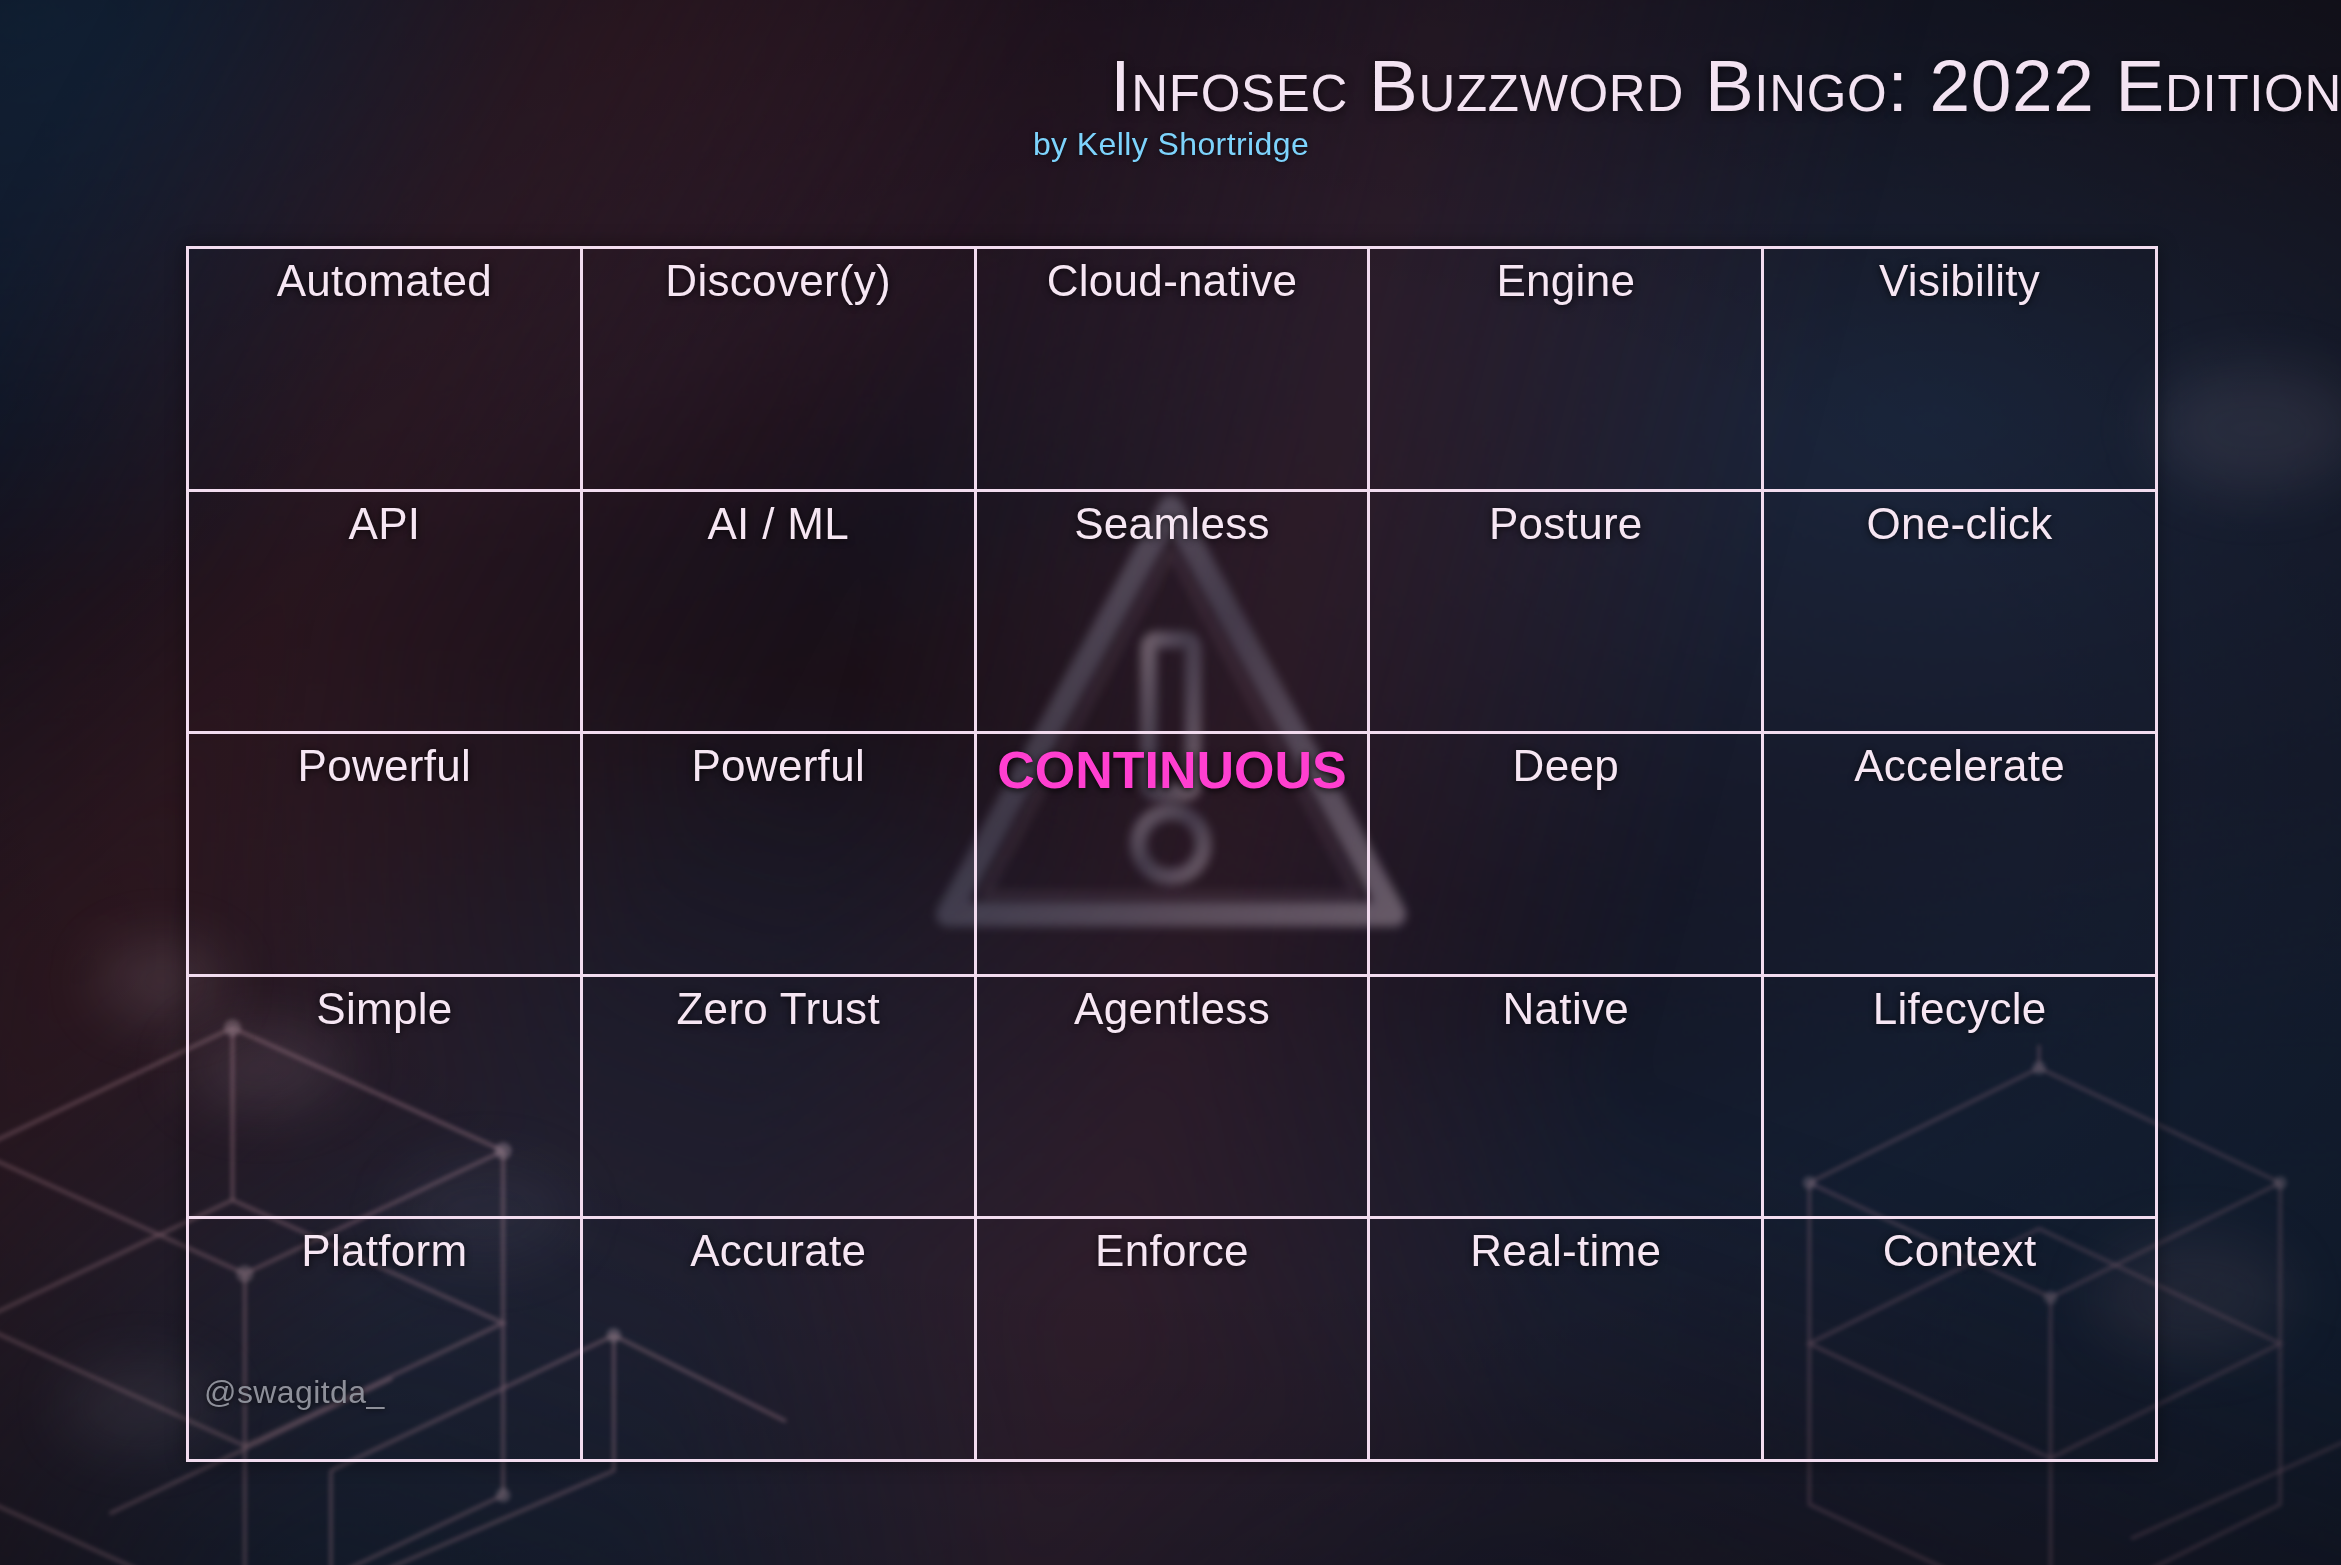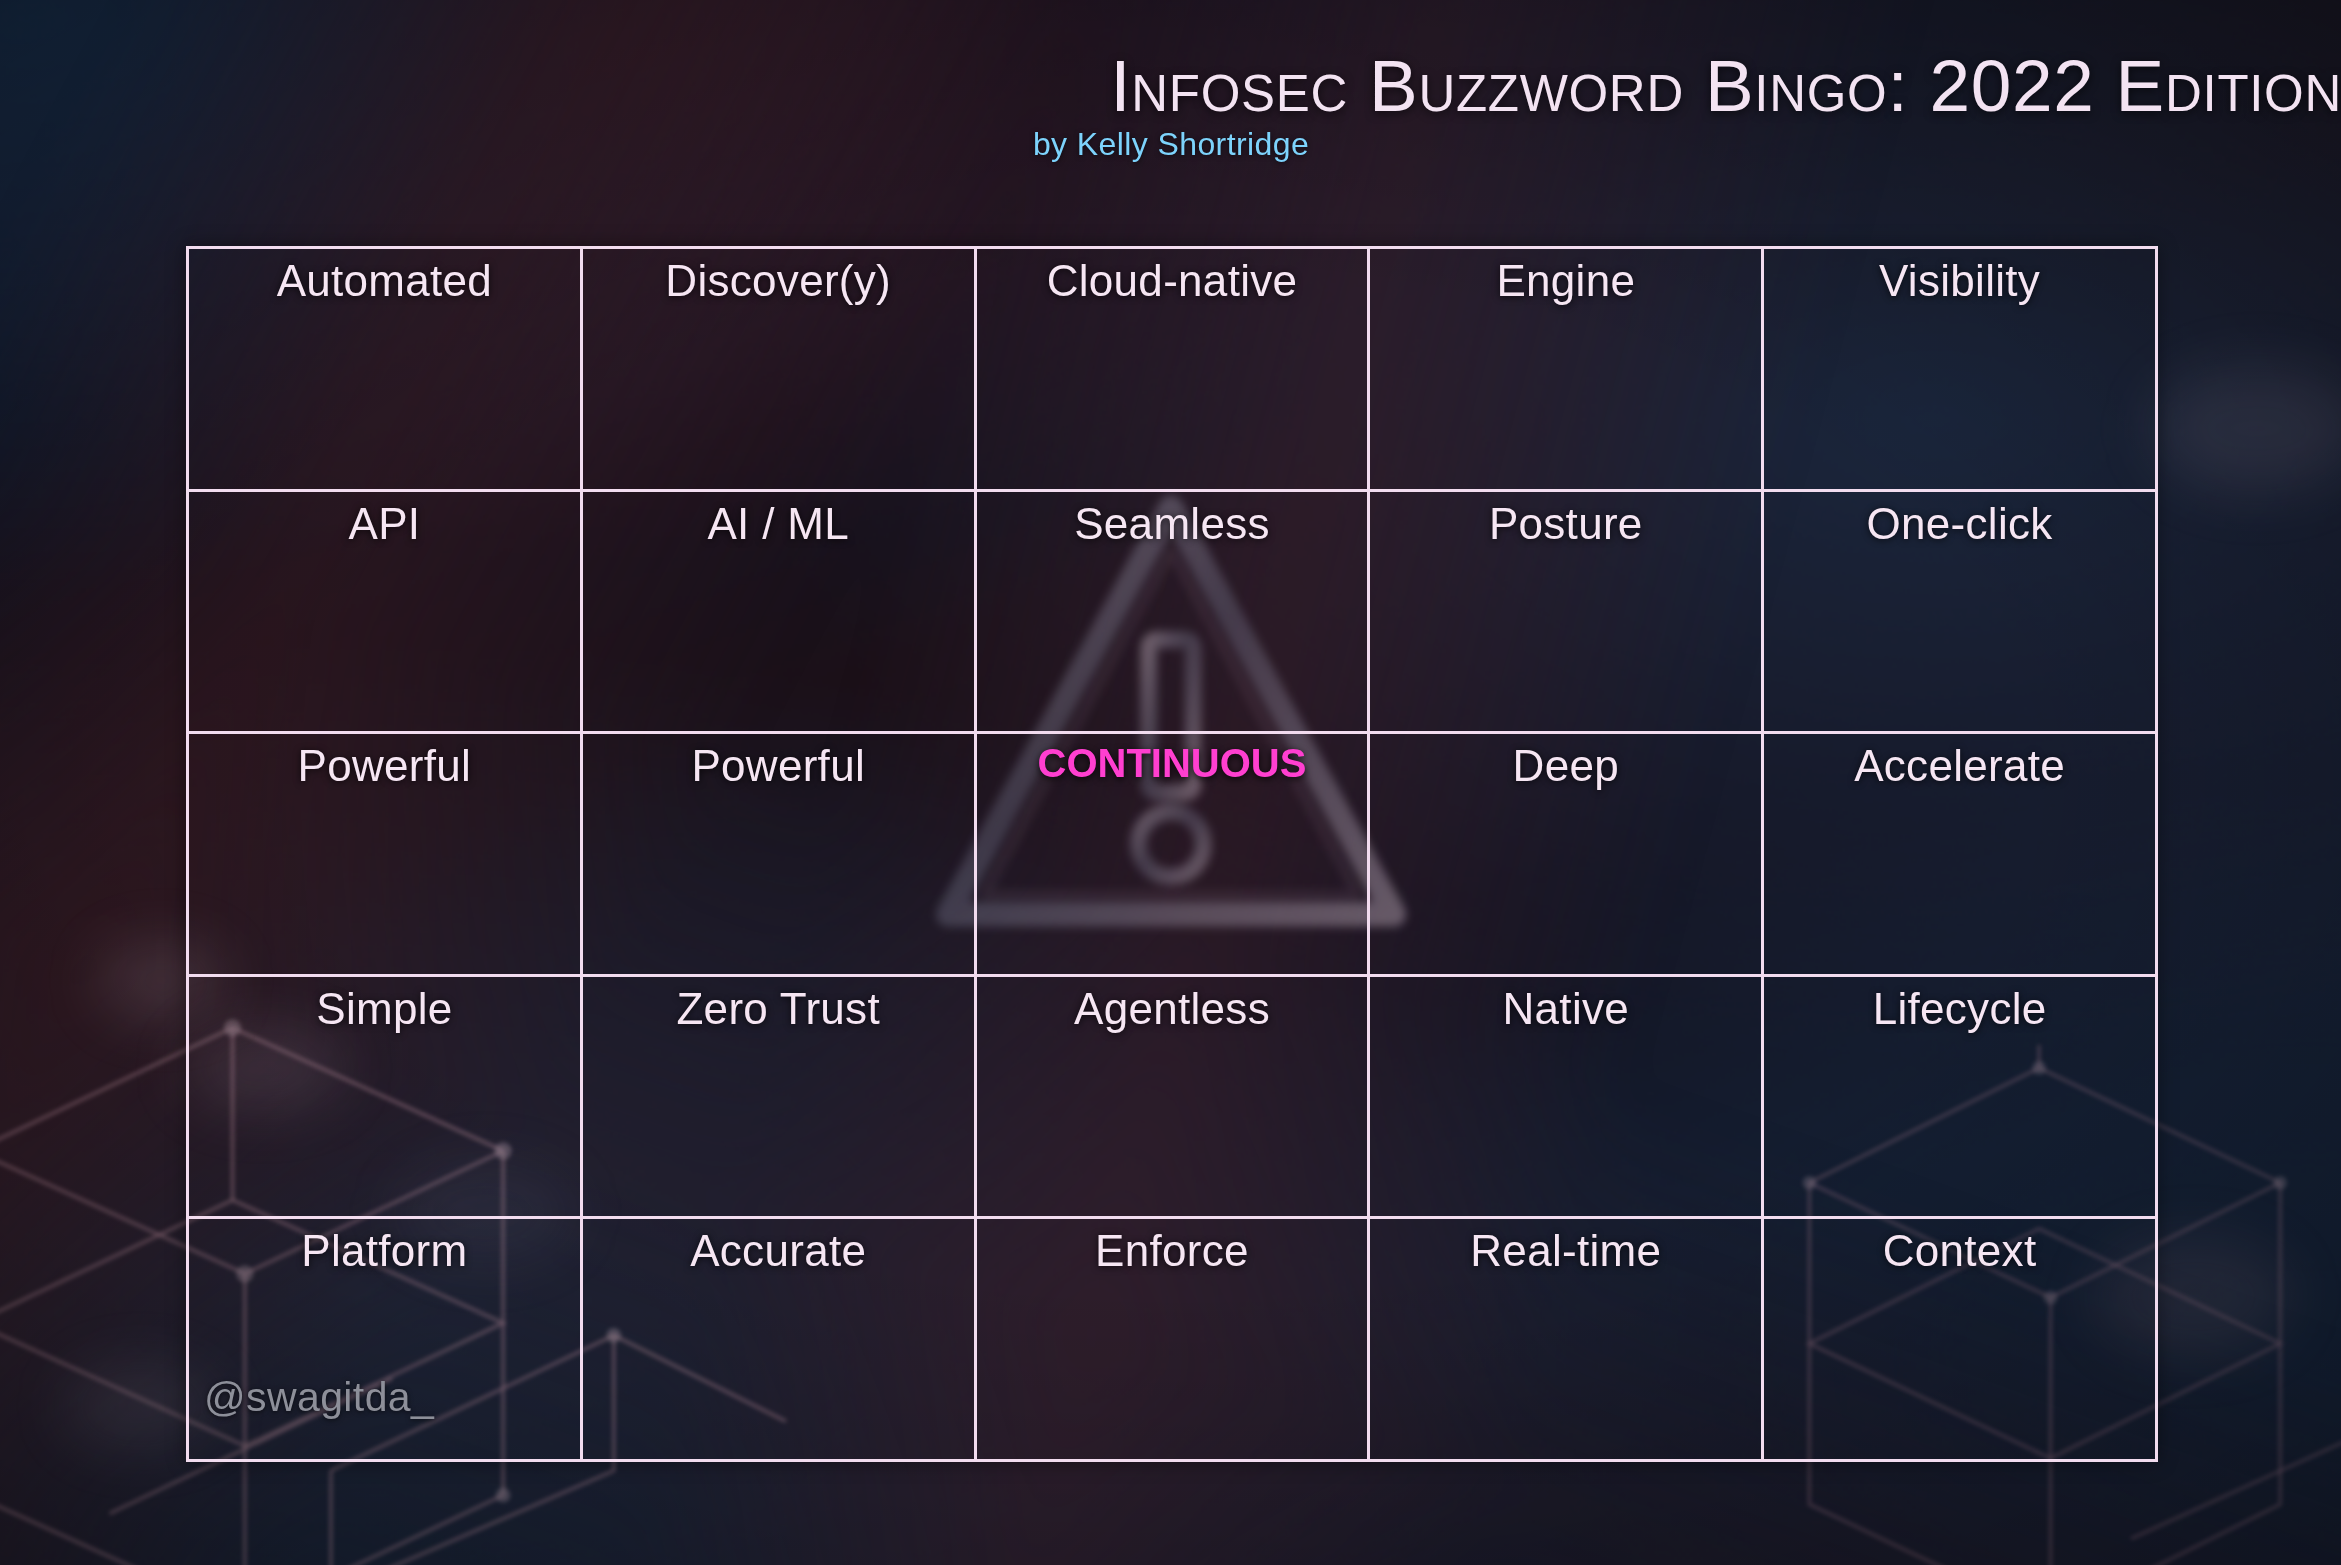--- a/index.html
+++ b/index.html
@@ -164,31 +164,31 @@
     color: #F6E6F3;
     font-weight: 400;
     letter-spacing: 0.3px;
     line-height: 1.12;
     text-shadow: 0 1.4px 7px rgba(0,0,0,.75);
   }
 
   .bingo-cell.free .cell-text {
     color: #FF3FD0;
     font-weight: 700;
-    font-size: 40px;
+    font-size: 52px;
     letter-spacing: 0px;
     text-shadow: 0 2.1px 7px rgba(0,0,0,.8);
   }
 
   
   #watermark {
     position:absolute;
     left: 204px;
     top: 1374px;
-    font-size: 41px;
+    font-size: 32px;
     color: #8d8f99;
     letter-spacing: 0.4px;
     text-shadow: 0 1.4px 5.6px rgba(0,0,0,.65);
     z-index: 3;
   }
 </style>
 </head>
 <body>
 
 <div id="bg-layer">

